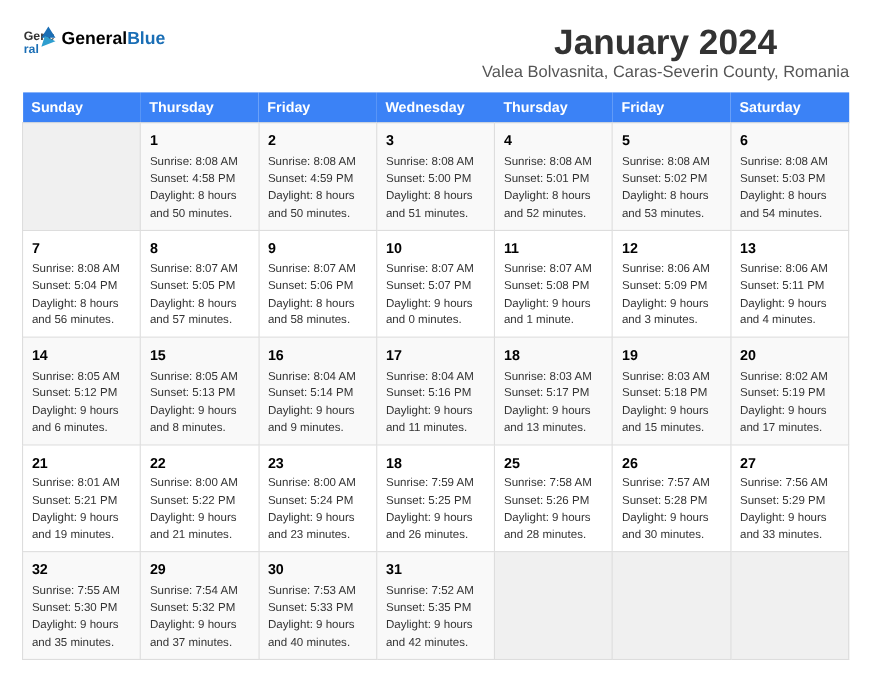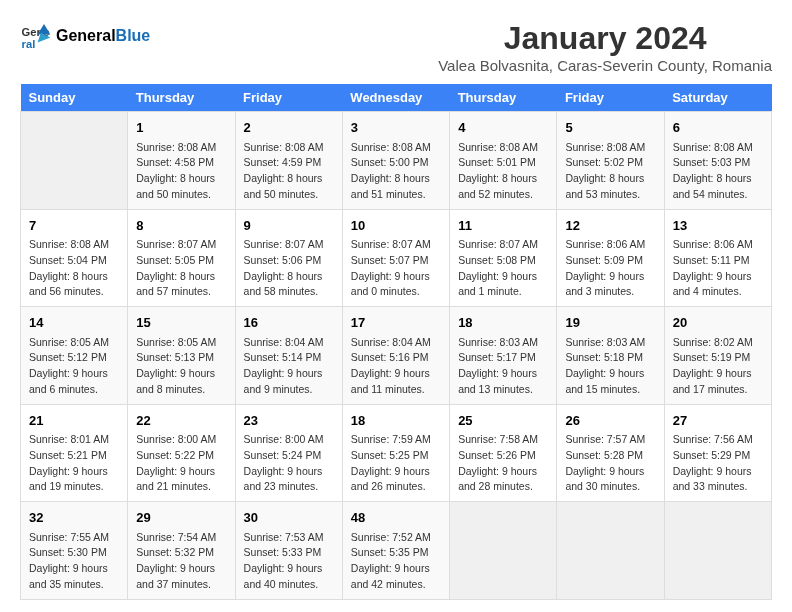--- a/index.html
+++ b/index.html
@@ -243,21 +243,21 @@
         </td>
         <td>
           <span class="day-number">29</span>
           <div class="day-info">Sunrise: 7:54 AM<br>Sunset: 5:32 PM<br>Daylight: 9 hours<br>and 37 minutes.</div>
         </td>
         <td>
           <span class="day-number">30</span>
           <div class="day-info">Sunrise: 7:53 AM<br>Sunset: 5:33 PM<br>Daylight: 9 hours<br>and 40 minutes.</div>
         </td>
         <td>
-          <span class="day-number">48</span>
+          <span class="day-number">31</span>
           <div class="day-info">Sunrise: 7:52 AM<br>Sunset: 5:35 PM<br>Daylight: 9 hours<br>and 42 minutes.</div>
         </td>
         <td class="empty-cell"></td>
         <td class="empty-cell"></td>
         <td class="empty-cell"></td>
       </tr>
     </tbody>
 </table>
 
 </body></html>

